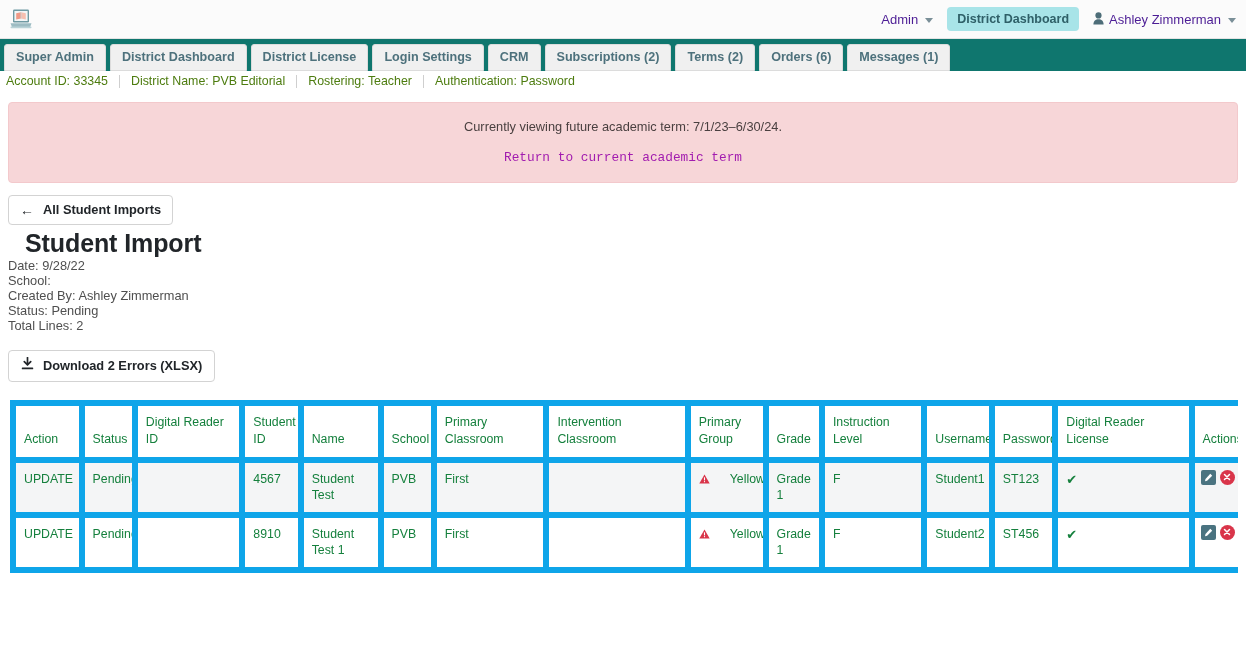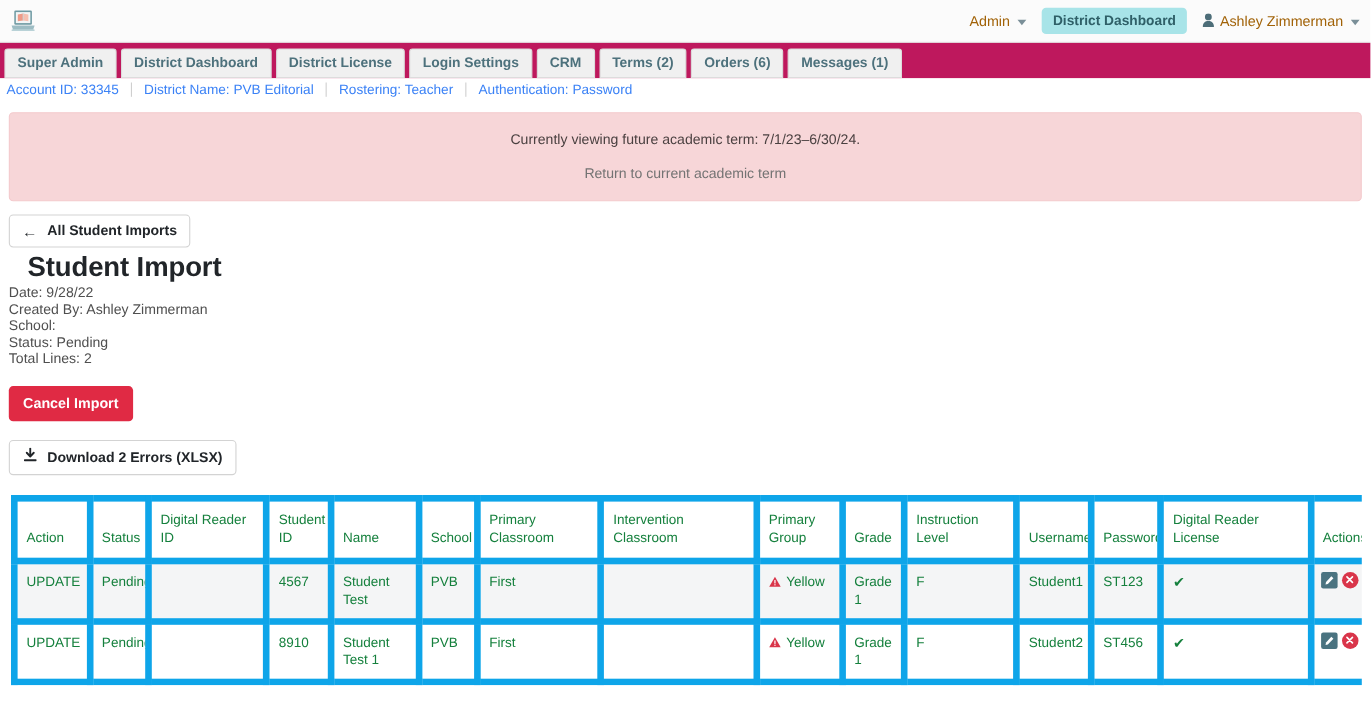--- a/index.html
+++ b/index.html
@@ -24,21 +24,21 @@
   }
   .brand-logo { width: 26px; height: 26px; display: block; }
   .topbar-right {
     margin-left: auto;
     display: flex;
     align-items: center;
     gap: 14px;
     font-size: 13px;
   }
   .nav-link {
-    color: #a16207;
+    color: #4c1d95;
     cursor: pointer;
     white-space: nowrap;
     display: flex;
     align-items: center;
     gap: 5px;
   }
   .caret {
     display: inline-block;
     width: 0; height: 0;
     border-left: 4px solid transparent;
@@ -63,39 +63,39 @@
     display: inline-block;
     position: relative;
     top: 1px;
   }
 
   
   .tabs {
     display: flex;
     gap: 4px;
     padding: 5px 4px 0 4px;
-    background: #be185d;
+    background: #0f766e;
   }
   .tab {
     background: #f0f0f0;
     border: 1px solid #dcdcdc;
     border-radius: 3px 3px 0 0;
     color: #4d717c;
     font-size: 12.6px;
     font-weight: bold;
     padding: 5px 11px 6px 11px;
     cursor: pointer;
     white-space: nowrap;
     line-height: 1.15;
   }
 
   
   .accountbar {
     font-size: 12.4px;
-    color: #3b82f6;
+    color: #4d7c0f;
     padding: 3px 0 4px 6px;
     display: flex;
     align-items: center;
     white-space: nowrap;
   }
   .accountbar .sep {
     display: inline-block;
     width: 1px;
     height: 13px;
     background: #cfcfcf;
@@ -107,24 +107,25 @@
   .alert {
     background: #f7d6d8;
     border: 1px solid #f3c9cc;
     border-radius: 4px;
     padding: 16px 18px 17px 18px;
     font-size: 12.8px;
     color: #4a4040;
   }
   .alert-line2 {
     margin-top: 16px;
-    color: #737373;
+    color: #a21caf;
     text-decoration: none;
     cursor: pointer;
     display: inline-block;
+    font-family: Liberation Mono, monospace;
   }
 
   
   .content { padding: 12px 8px 0 8px; }
 
   .btn-back {
     display: inline-flex;
     align-items: center;
     gap: 9px;
     background: #ffffff;
@@ -204,21 +205,21 @@
   table.grid thead th {
     height: 55px;
     vertical-align: bottom;
     padding-bottom: 9px;
     background: #ffffff;
   }
   table.grid tbody tr.row-alt td { background: #f4f5f6; }
   table.grid tbody tr td { height: 49px; }
   table.grid tbody tr:last-child td { height: 52px; }
 
-  .warn-cell { display: flex; align-items: flex-start; gap: 5px; }
+  .warn-cell { display: flex; align-items: flex-start; gap: 20px; }
   .warn-tri { flex: none; margin-top: 1px; }
   .check { font-size: 13px; color: #111; }
 
   .act-cell { padding-left: 6px !important; padding-top: 7px !important; }
   .act-group { display: flex; align-items: center; gap: 4px; }
   .btn-edit {
     width: 15px; height: 15px;
     background: #4a7380;
     border-radius: 2px;
     display: inline-flex;
@@ -270,20 +271,21 @@
     </span>
   </div>
 </div>
 
 <div class="tabs">
   <div class="tab">Super Admin</div>
   <div class="tab">District Dashboard</div>
   <div class="tab">District License</div>
   <div class="tab">Login Settings</div>
   <div class="tab">CRM</div>
+  <div class="tab">Subscriptions (2)</div>
   <div class="tab">Terms (2)</div>
   <div class="tab">Orders (6)</div>
   <div class="tab">Messages (1)</div>
 </div>
 
 <div class="accountbar">
   <span>Account ID: 33345</span>
   <span class="sep"></span>
   <span>District Name: PVB Editorial</span>
   <span class="sep"></span>
@@ -302,26 +304,25 @@
 <div class="content">
 
   <div class="btn-back">
     <span class="arrow-left">←</span>
     <span>All Student Imports</span>
   </div>
 
   <h1 class="page-title">Student Import</h1>
 
   <div class="meta-line">Date: 9/28/22</div>
+  <div class="meta-line">School:</div>
   <div class="meta-line">Created By: Ashley Zimmerman</div>
-  <div class="meta-line">School:</div>
   <div class="meta-line">Status: Pending</div>
   <div class="meta-line">Total Lines: 2</div>
 
-  <div><button class="btn-danger">Cancel Import</button></div>
 
   <div><div class="btn-download">
     <span>
       <svg width="13" height="14" viewBox="0 0 13 14" xmlns="http://www.w3.org/2000/svg">
         <path d="M6.5 0.6 V7.2 M3.3 4.6 L6.5 8 L9.7 4.6" stroke="#212529" stroke-width="1.7" fill="none" stroke-linecap="round" stroke-linejoin="round"></path>
         <rect x="0.8" y="10.4" width="11.4" height="1.9" rx="0.6" fill="#212529"></rect>
       </svg>
     </span>
     <span>Download 2 Errors (XLSX)</span>
   </div></div>

